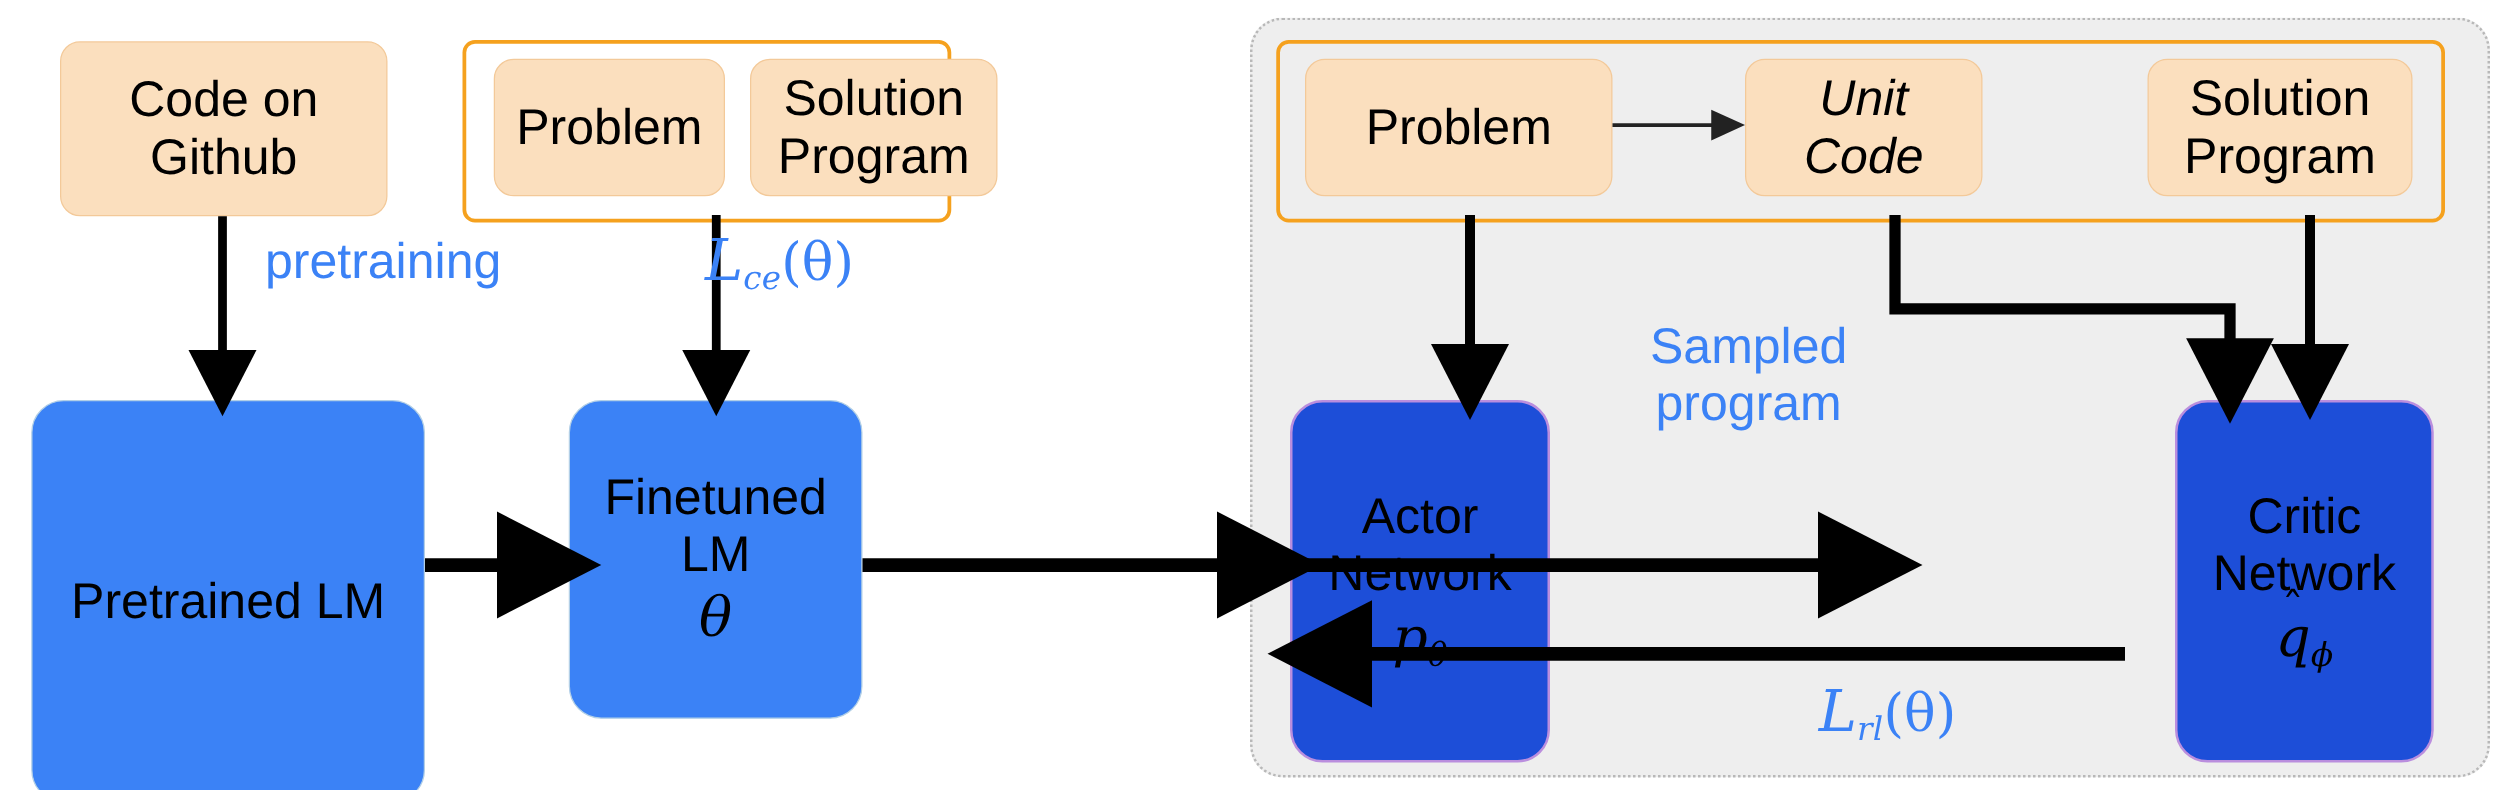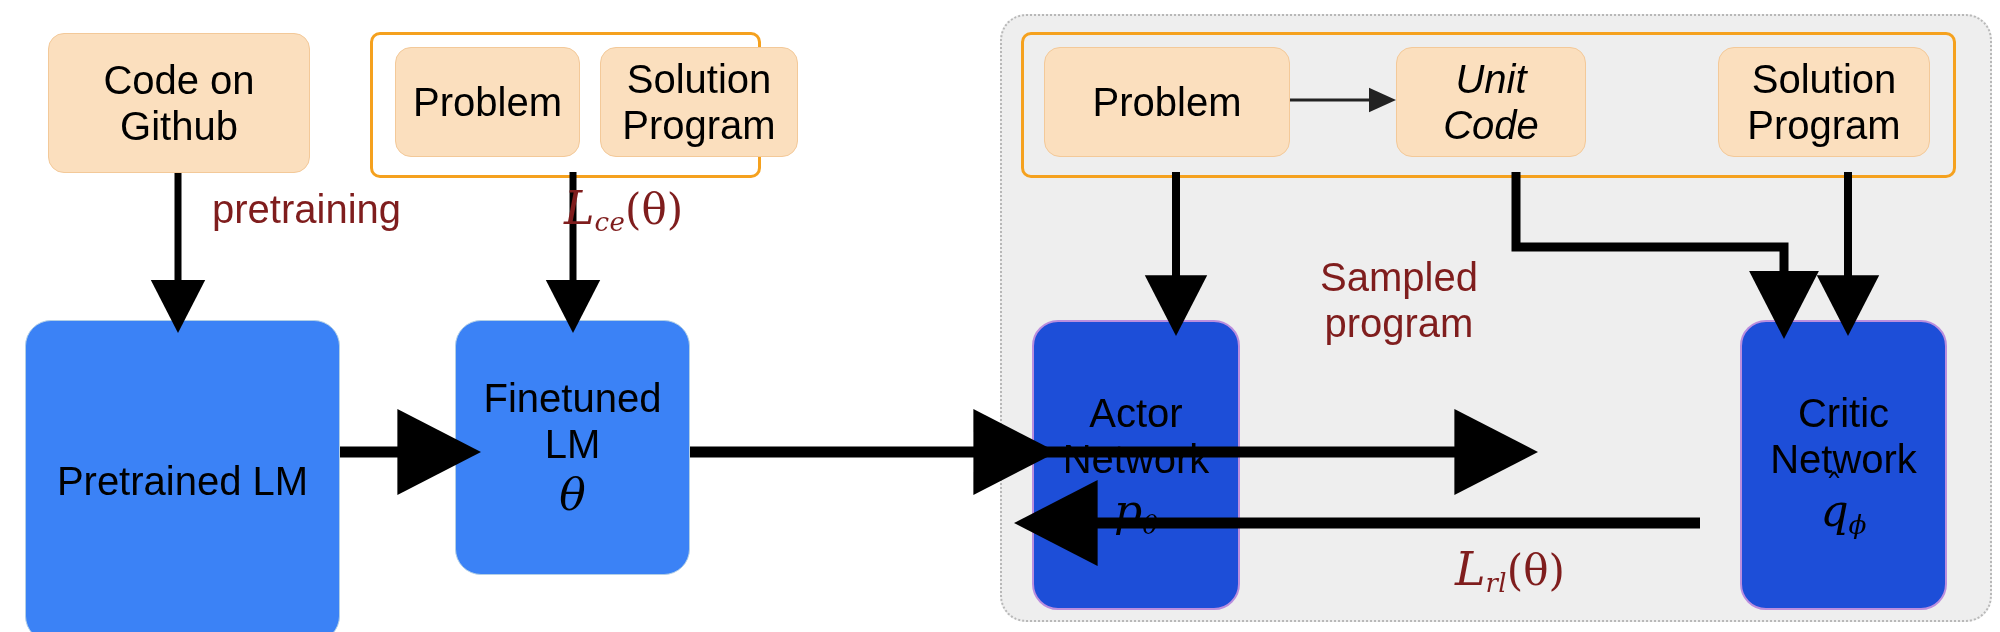--- a/index.html
+++ b/index.html
@@ -64,21 +64,21 @@
   .purple-node{
     background:#1d4ed8;
     border:2px solid #ba8ede;
     border-radius:26px;
     font-size:40px;
   }
   
   .caption{
     position:absolute;
     z-index:6;
-    color:#7f1d1d;
+    color:#3b82f6;
     font-size:40px;
     white-space:nowrap;
     line-height:1.15;
   }
   .math{
     font-family:"DejaVu Serif", serif;
     font-style:italic;
     font-size:42px;
     white-space:nowrap;
   }

